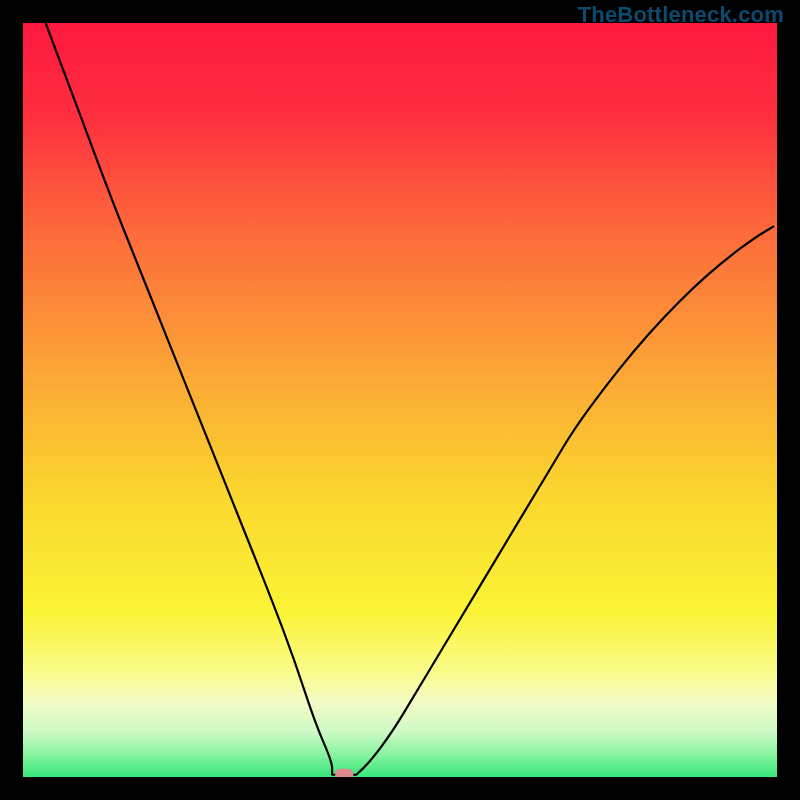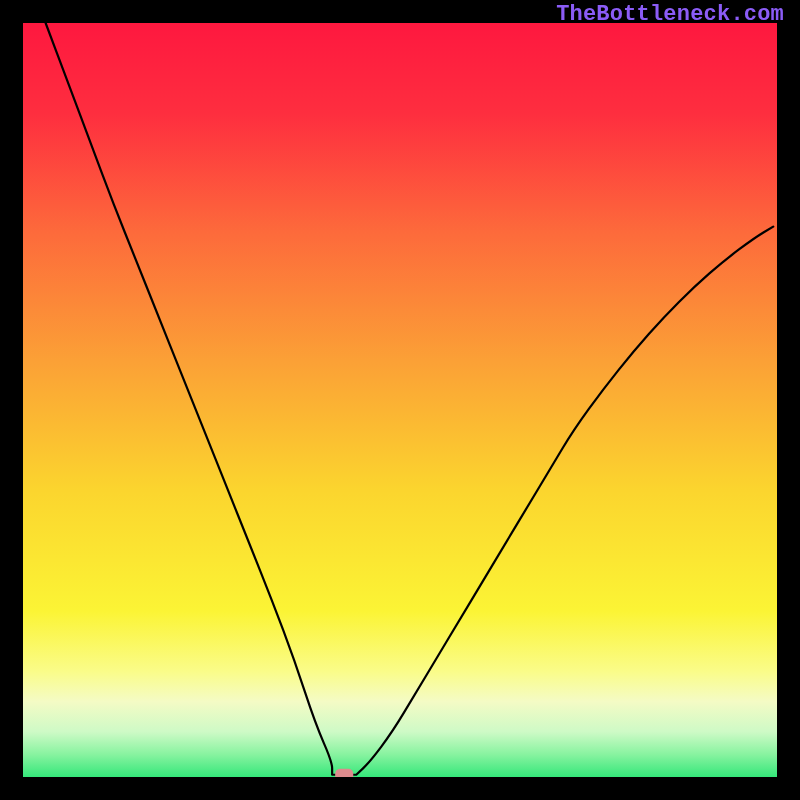--- a/index.html
+++ b/index.html
@@ -15,24 +15,23 @@
     position: relative;
     width: 800px;
     height: 800px;
   }
   .watermark {
     position: absolute;
     top: 2px;
     right: 16px;
     font-size: 22px;
     font-weight: 600;
-    color: #8b5cf6;
+    color: #0c4a6e;
     letter-spacing: 0.2px;
     z-index: 10;
-    font-family: Liberation Mono, monospace;
   }
   svg {
     display: block;
   }
 </style>
 </head>
 <body>
 
 <div class="wrap">
   <div class="watermark">TheBottleneck.com</div>

